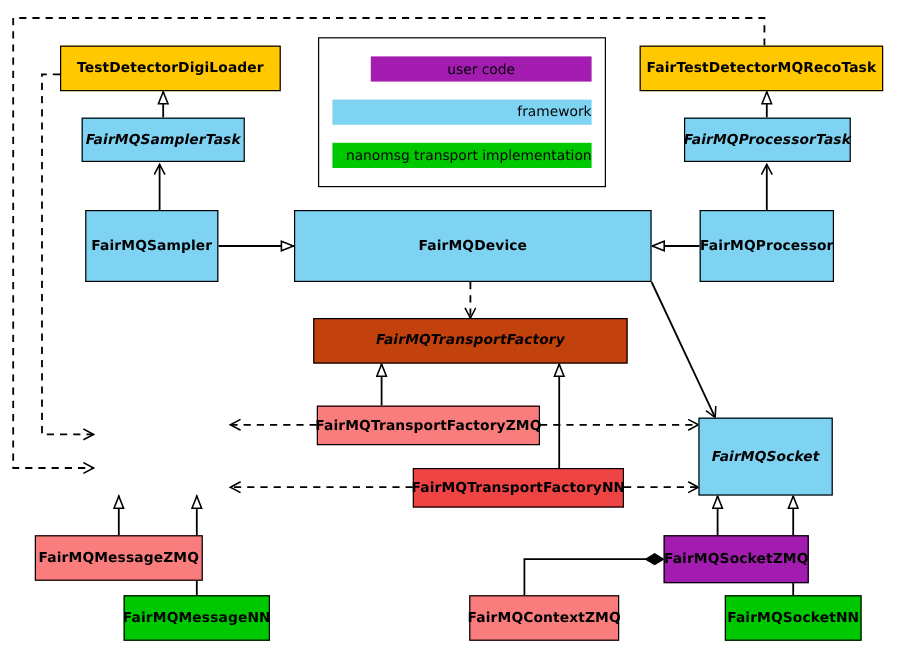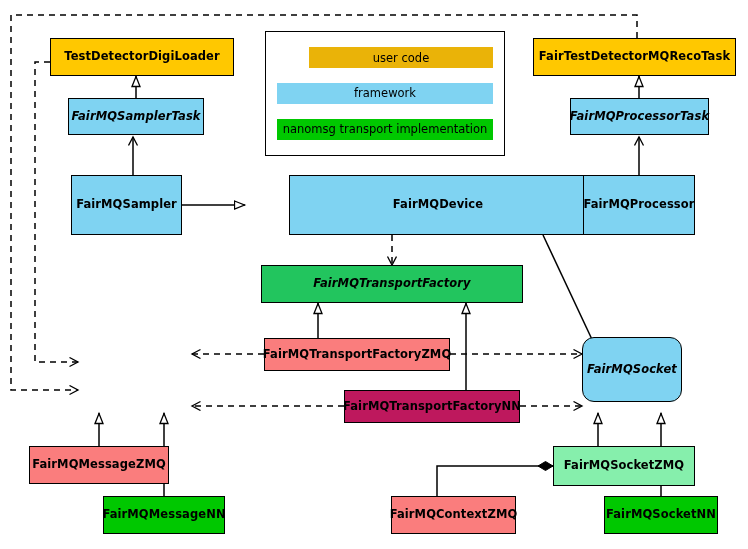--- a/index.html
+++ b/index.html
@@ -158,59 +158,59 @@
     </div>
   <div class="node abstract" style="left: 68px; top: 98px; width: 136px; height: 37px; background: rgb(127, 211, 242);">
       <span>FairMQSamplerTask</span>
     </div>
   <div class="node abstract" style="left: 570px; top: 98px; width: 139px; height: 37px; background: rgb(127, 211, 242);">
       <span>FairMQProcessorTask</span>
     </div>
   <div class="node" style="left: 71px; top: 175px; width: 111px; height: 60px; background: rgb(127, 211, 242);">
       <span>FairMQSampler</span>
     </div>
-  <div class="node" style="left: 245px; top: 175px; width: 298px; height: 60px; background: rgb(127, 211, 242); margin-left: 44px;">
+  <div class="node" style="left: 245px; top: 175px; width: 298px; height: 60px; background: rgb(127, 211, 242);">
       <span>FairMQDevice</span>
     </div>
   <div class="node" style="left: 583px; top: 175px; width: 112px; height: 60px; background: rgb(127, 211, 242);">
       <span>FairMQProcessor</span>
     </div>
-  <div class="node abstract" style="left: 261px; top: 265px; width: 262px; height: 38px; background: #22c55e;">
+  <div class="node abstract" style="left: 261px; top: 265px; width: 262px; height: 38px; background: #c2410c;">
       <span>FairMQTransportFactory</span>
     </div>
   <div class="node" style="left: 264px; top: 338px; width: 186px; height: 33px; background: rgb(250, 125, 125);">
       <span>FairMQTransportFactoryZMQ</span>
     </div>
-  <div class="node" style="left: 344px; top: 390px; width: 176px; height: 33px; background: #be185d;">
+  <div class="node" style="left: 344px; top: 390px; width: 176px; height: 33px; background: #ef4444;">
       <span>FairMQTransportFactoryNN</span>
     </div>
-  <div class="node abstract" style="left: 582px; top: 337px; width: 100px; height: 65px; background: rgb(127, 211, 242); border-radius: 12px;">
+  <div class="node abstract" style="left: 582px; top: 348px; width: 112px; height: 65px; background: rgb(127, 211, 242);">
       <span>FairMQSocket</span>
     </div>
   <div class="node" style="left: 29px; top: 446px; width: 140px; height: 38px; background: rgb(250, 125, 125);">
       <span>FairMQMessageZMQ</span>
     </div>
   <div class="node" style="left: 103px; top: 496px; width: 122px; height: 38px; background: rgb(0, 200, 0);">
       <span>FairMQMessageNN</span>
     </div>
-  <div class="node" style="left: 553px; top: 446px; width: 142px; height: 40px; background: #86efac;">
+  <div class="node" style="left: 553px; top: 446px; width: 121px; height: 40px; background: #a21caf;">
       <span>FairMQSocketZMQ</span>
     </div>
   <div class="node" style="left: 391px; top: 496px; width: 125px; height: 38px; background: rgb(250, 125, 125);">
       <span>FairMQContextZMQ</span>
     </div>
   <div class="node" style="left: 604px; top: 496px; width: 114px; height: 38px; background: rgb(0, 200, 0);">
       <span>FairMQSocketNN</span>
     </div>
 
   <div class="legend-box" style="left:265px; top:31px; width:240px; height:125px;">
-    <div class="legend-row" style="background: #eab308; margin-left: 32px;">
+    <div class="legend-row" style="background: #a21caf; margin-left: 32px;">
       <span>user code</span>
     </div>
-    <div class="legend-row" style="background: rgb(127, 211, 242);">
+    <div class="legend-row" style="background: rgb(127, 211, 242); justify-content: flex-end;">
       <span>framework</span>
     </div>
-    <div class="legend-row" style="background: rgb(0, 200, 0);">
+    <div class="legend-row" style="background: rgb(0, 200, 0); justify-content: flex-end;">
       <span>nanomsg transport implementation</span>
     </div>
   </div>
 
 </div>
 
 </body></html>

